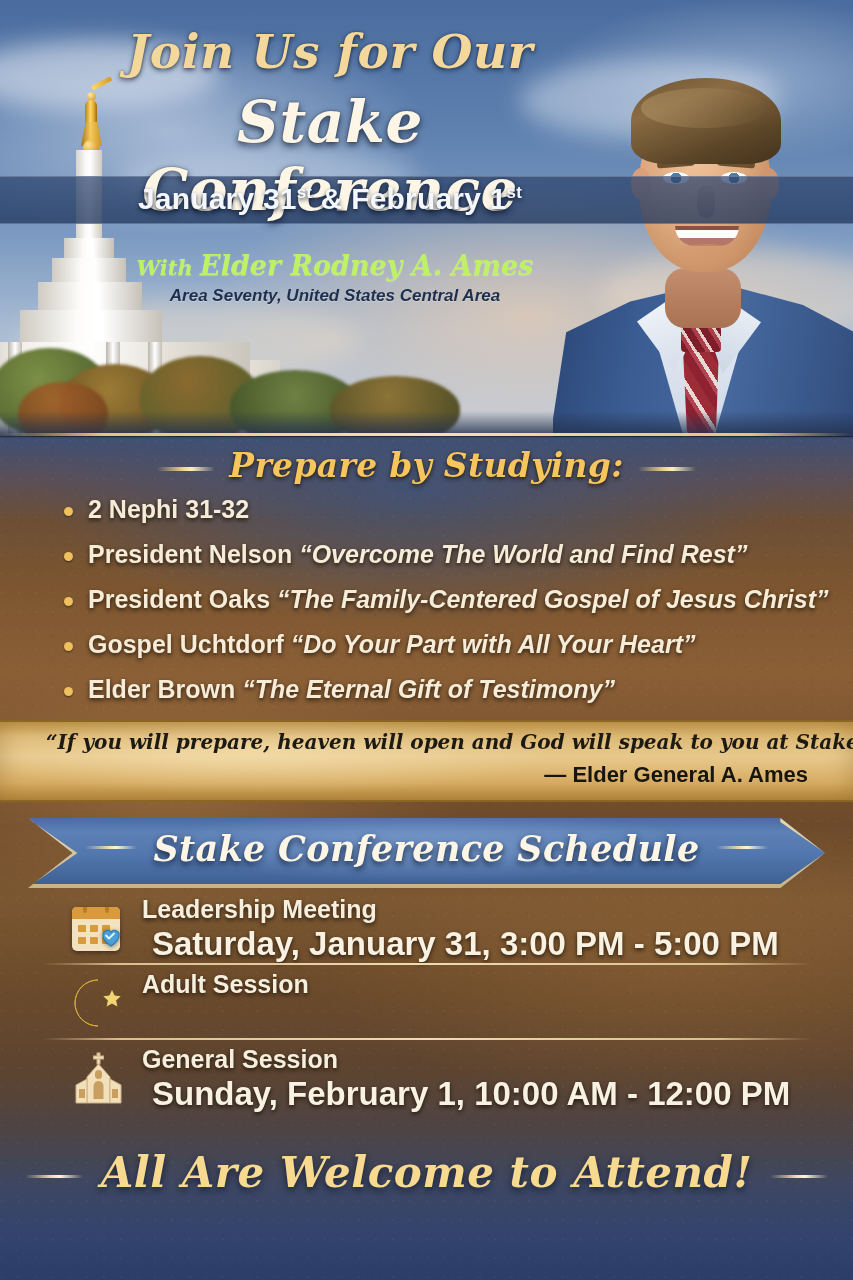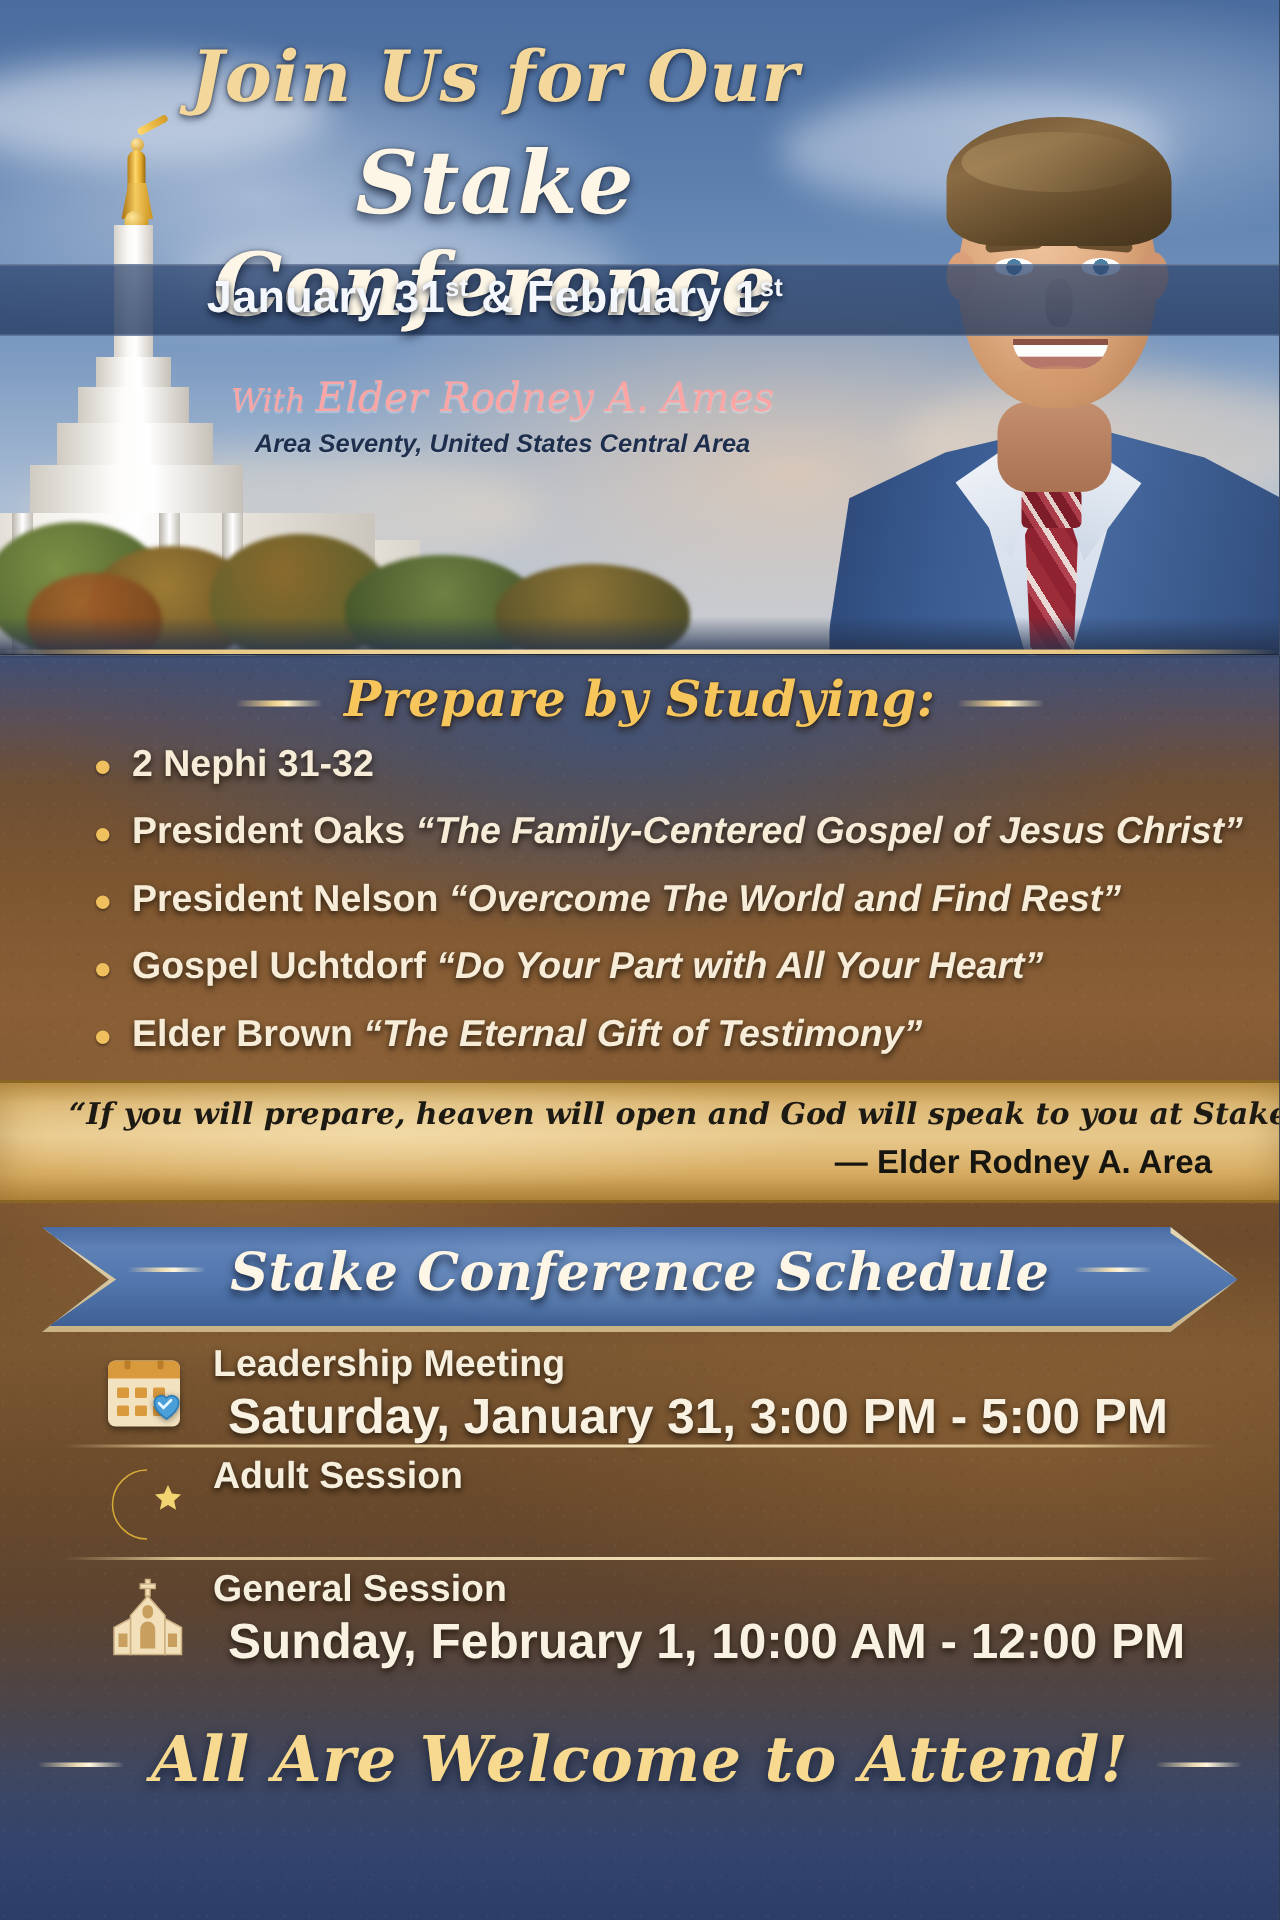--- a/index.html
+++ b/index.html
@@ -194,22 +194,22 @@
   }
   .date-line{
     position:absolute;left:100px;top:182px;width:460px;
     font-family:"Liberation Sans",sans-serif;font-weight:700;font-size:30px;
     color:#f4f7fc;letter-spacing:.2px;
     text-shadow:0 2px 4px rgba(12,22,42,.85);
   }
   .date-line sup{font-size:17px;vertical-align:super;}
   .with-elder{
     position:absolute;left:100px;top:250px;width:470px;
-    font-family:"DejaVu Serif",serif;font-style:italic;font-weight:400;font-size:27px;
-    color:#fca5a5;text-shadow:0 1px 1px rgba(255,255,255,.35);
+    font-family:"DejaVu Serif",serif;font-style:italic;font-weight:700;font-size:27px;
+    color:#bef264;text-shadow:0 1px 1px rgba(255,255,255,.35);
   }
   .with-elder .small{font-size:21px;}
   .area-line{
     position:absolute;left:100px;top:286px;width:470px;
     font-family:"Liberation Sans",sans-serif;font-style:italic;font-weight:700;font-size:17px;
     color:#1e2f4e;text-shadow:0 1px 1px rgba(255,255,255,.3);
   }
 
   
   .brown{
@@ -440,31 +440,31 @@
   </div>
   <div class="gold-rule" style="top:433px"></div>
 
   <div class="prep-wrap">
     <span class="dash"></span><span class="prep-h">Prepare by Studying:</span><span class="dash"></span>
   </div>
 
   <div class="study">
     <ul id="study-ul">
         <li><span>2 Nephi 31-32</span></li>
+        <li><span>President Nelson </span><em>“Overcome The World and Find Rest”</em></li>
         <li><span>President Oaks </span><em>“The Family-Centered Gospel of Jesus Christ”</em></li>
-        <li><span>President Nelson </span><em>“Overcome The World and Find Rest”</em></li>
         <li><span>Gospel Uchtdorf </span><em>“Do Your Part with All Your Heart”</em></li>
         <li><span>Elder Brown </span><em>“The Eternal Gift of Testimony”</em></li>
         <li><span>Elder Eyre </span><em>“Know Who You Really Are”</em></li>
       </ul>
   </div>
 
   <div class="quote-band">
     <div class="quote-txt">“If you will prepare, heaven will open and God will speak to you at Stake Conference.”</div>
-    <div class="quote-attr">— Elder Rodney A. Area</div>
+    <div class="quote-attr">— Elder General A. Ames</div>
   </div>
 
   <div class="ribbon-mask"></div>
   <div class="ribbon-edge"></div>
   <div class="ribbon-title">
     <span class="rib-dash"></span><span>Stake Conference Schedule</span><span class="rib-dash"></span>
   </div>
 
   <div class="sched">
 

